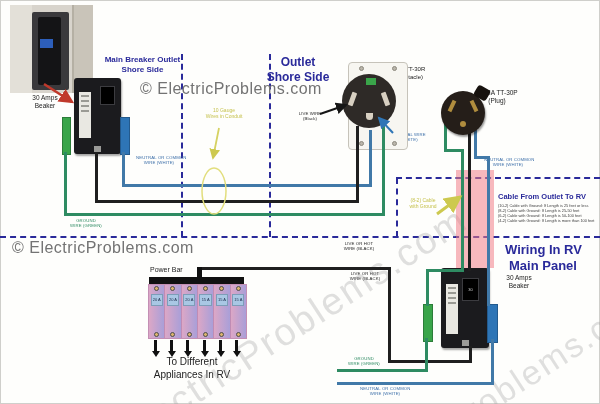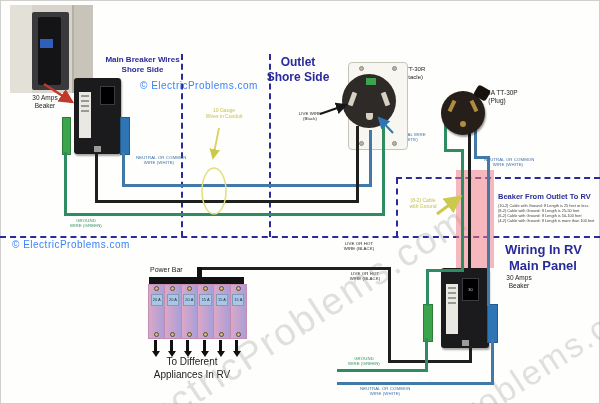--- a/index.html
+++ b/index.html
@@ -18,21 +18,21 @@
   .hdash{position:absolute;height:0;border-top:2px dashed #2a2a9a;}
   
   .wire{position:absolute;z-index:6;}
   .w-black{background:#1f1f1f;}
   .w-green{background:#2e8b62;}
   .w-blue{background:#4179a8;}
   
   .bar-green{position:absolute;background:#3aa54a;border:1px solid #2c7d39;z-index:5;}
   .bar-blue{position:absolute;background:#2e75b6;border:1px solid #235a8d;z-index:5;}
   
-  .wm{position:absolute;color:#3b82f6;font-size:10px;z-index:1;letter-spacing:.5px;}
+  .wm{position:absolute;color:#737373;font-size:16px;z-index:1;letter-spacing:.5px;}
   .wm-diag{position:absolute;color:rgba(160,160,160,.32);font-size:38px;letter-spacing:2px;
            transform:rotate(-33deg);transform-origin:left top;z-index:1;white-space:nowrap;}
   
   #photo{left:10px;top:5px;width:83px;height:88px;background:#d8d4cc;z-index:4;overflow:hidden;}
   #photo .wall{position:absolute;left:0;top:0;width:22px;height:88px;background:#e3e0d8;}
   #photo .door{position:absolute;right:0;top:0;width:19px;height:88px;background:#c9c4b9;border-left:2px solid #b5b0a4;}
   #photo .panel{position:absolute;left:22px;top:7px;width:37px;height:78px;background:#3a393c;border-radius:2px;}
   #photo .stack{position:absolute;left:28px;top:12px;width:23px;height:68px;background:#141416;border-radius:2px;}
   #photo .chip{position:absolute;left:30px;top:34px;width:13px;height:9px;background:#2d5fbb;}
   
@@ -86,21 +86,21 @@
 
   <div class="vdash" style="left:181px;top:54px;height:183px;"></div>
   <div class="vdash" style="left:269px;top:54px;height:183px;"></div>
   <div class="vdash" style="left:396px;top:178px;height:59px;"></div>
   <div class="hdash" style="left:396px;top:177px;width:204px;"></div>
   <div class="hdash" style="left:0;top:236px;width:600px;"></div>
 
   <div class="pinkzone" style="left:456px;top:170px;width:38px;height:98px;"></div>
 
   <div class="lbl navy" style="left:95px;top:55px;width:95px;font-size:8px;">
-    <div>Main Breaker Wires</div>
+    <div>Main Breaker Outlet</div>
     <div>Shore Side</div>
   </div>
   <div class="lbl navy" style="left:260px;top:55px;width:76px;font-size:12px;">
     <div>Outlet</div>
     <div>Shore Side</div>
   </div>
   <div class="lbl navy" style="left:505px;top:242px;width:76px;font-size:13px;">
     <div>Wiring In RV</div>
     <div>Main Panel</div>
   </div>
@@ -233,21 +233,21 @@
   <div class="down-arrow" style="left:170px;top:340px;"></div>
   <div class="down-arrow" style="left:186px;top:340px;"></div>
   <div class="down-arrow" style="left:203px;top:340px;"></div>
   <div class="down-arrow" style="left:219px;top:340px;"></div>
   <div class="down-arrow" style="left:235px;top:340px;"></div>
   <div class="lbl dark-t" style="left:146px;top:356px;width:92px;font-size:10px;">
     <div>To Different</div>
     <div>Appliances In RV</div>
   </div>
 
-  <div class="lbl navy" style="left:498px;top:192px;width:92px;font-size:7.5px;text-align:left;">Beaker From Outlet To RV</div>
+  <div class="lbl navy" style="left:498px;top:192px;width:92px;font-size:7.5px;text-align:left;">Cable From Outlet To RV</div>
   <div class="abs" style="left:498px;top:203px;z-index:4;">
     <div class="spec-line">(10-2) Cable with Ground: If Length is 25 feet or less</div>
     <div class="spec-line">(8-2) Cable with Ground: If Length is 25-50 feet</div>
     <div class="spec-line">(6-2) Cable with Ground: If Length is 50-100 feet</div>
     <div class="spec-line">(4-2) Cable with Ground: If Length is more than 100 feet</div>
   </div>
   <div class="lbl yellow-t" style="left:403px;top:197px;width:40px;font-size:5px;">
     <div>(8-2) Cable</div>
     <div>with Ground</div>
   </div>

